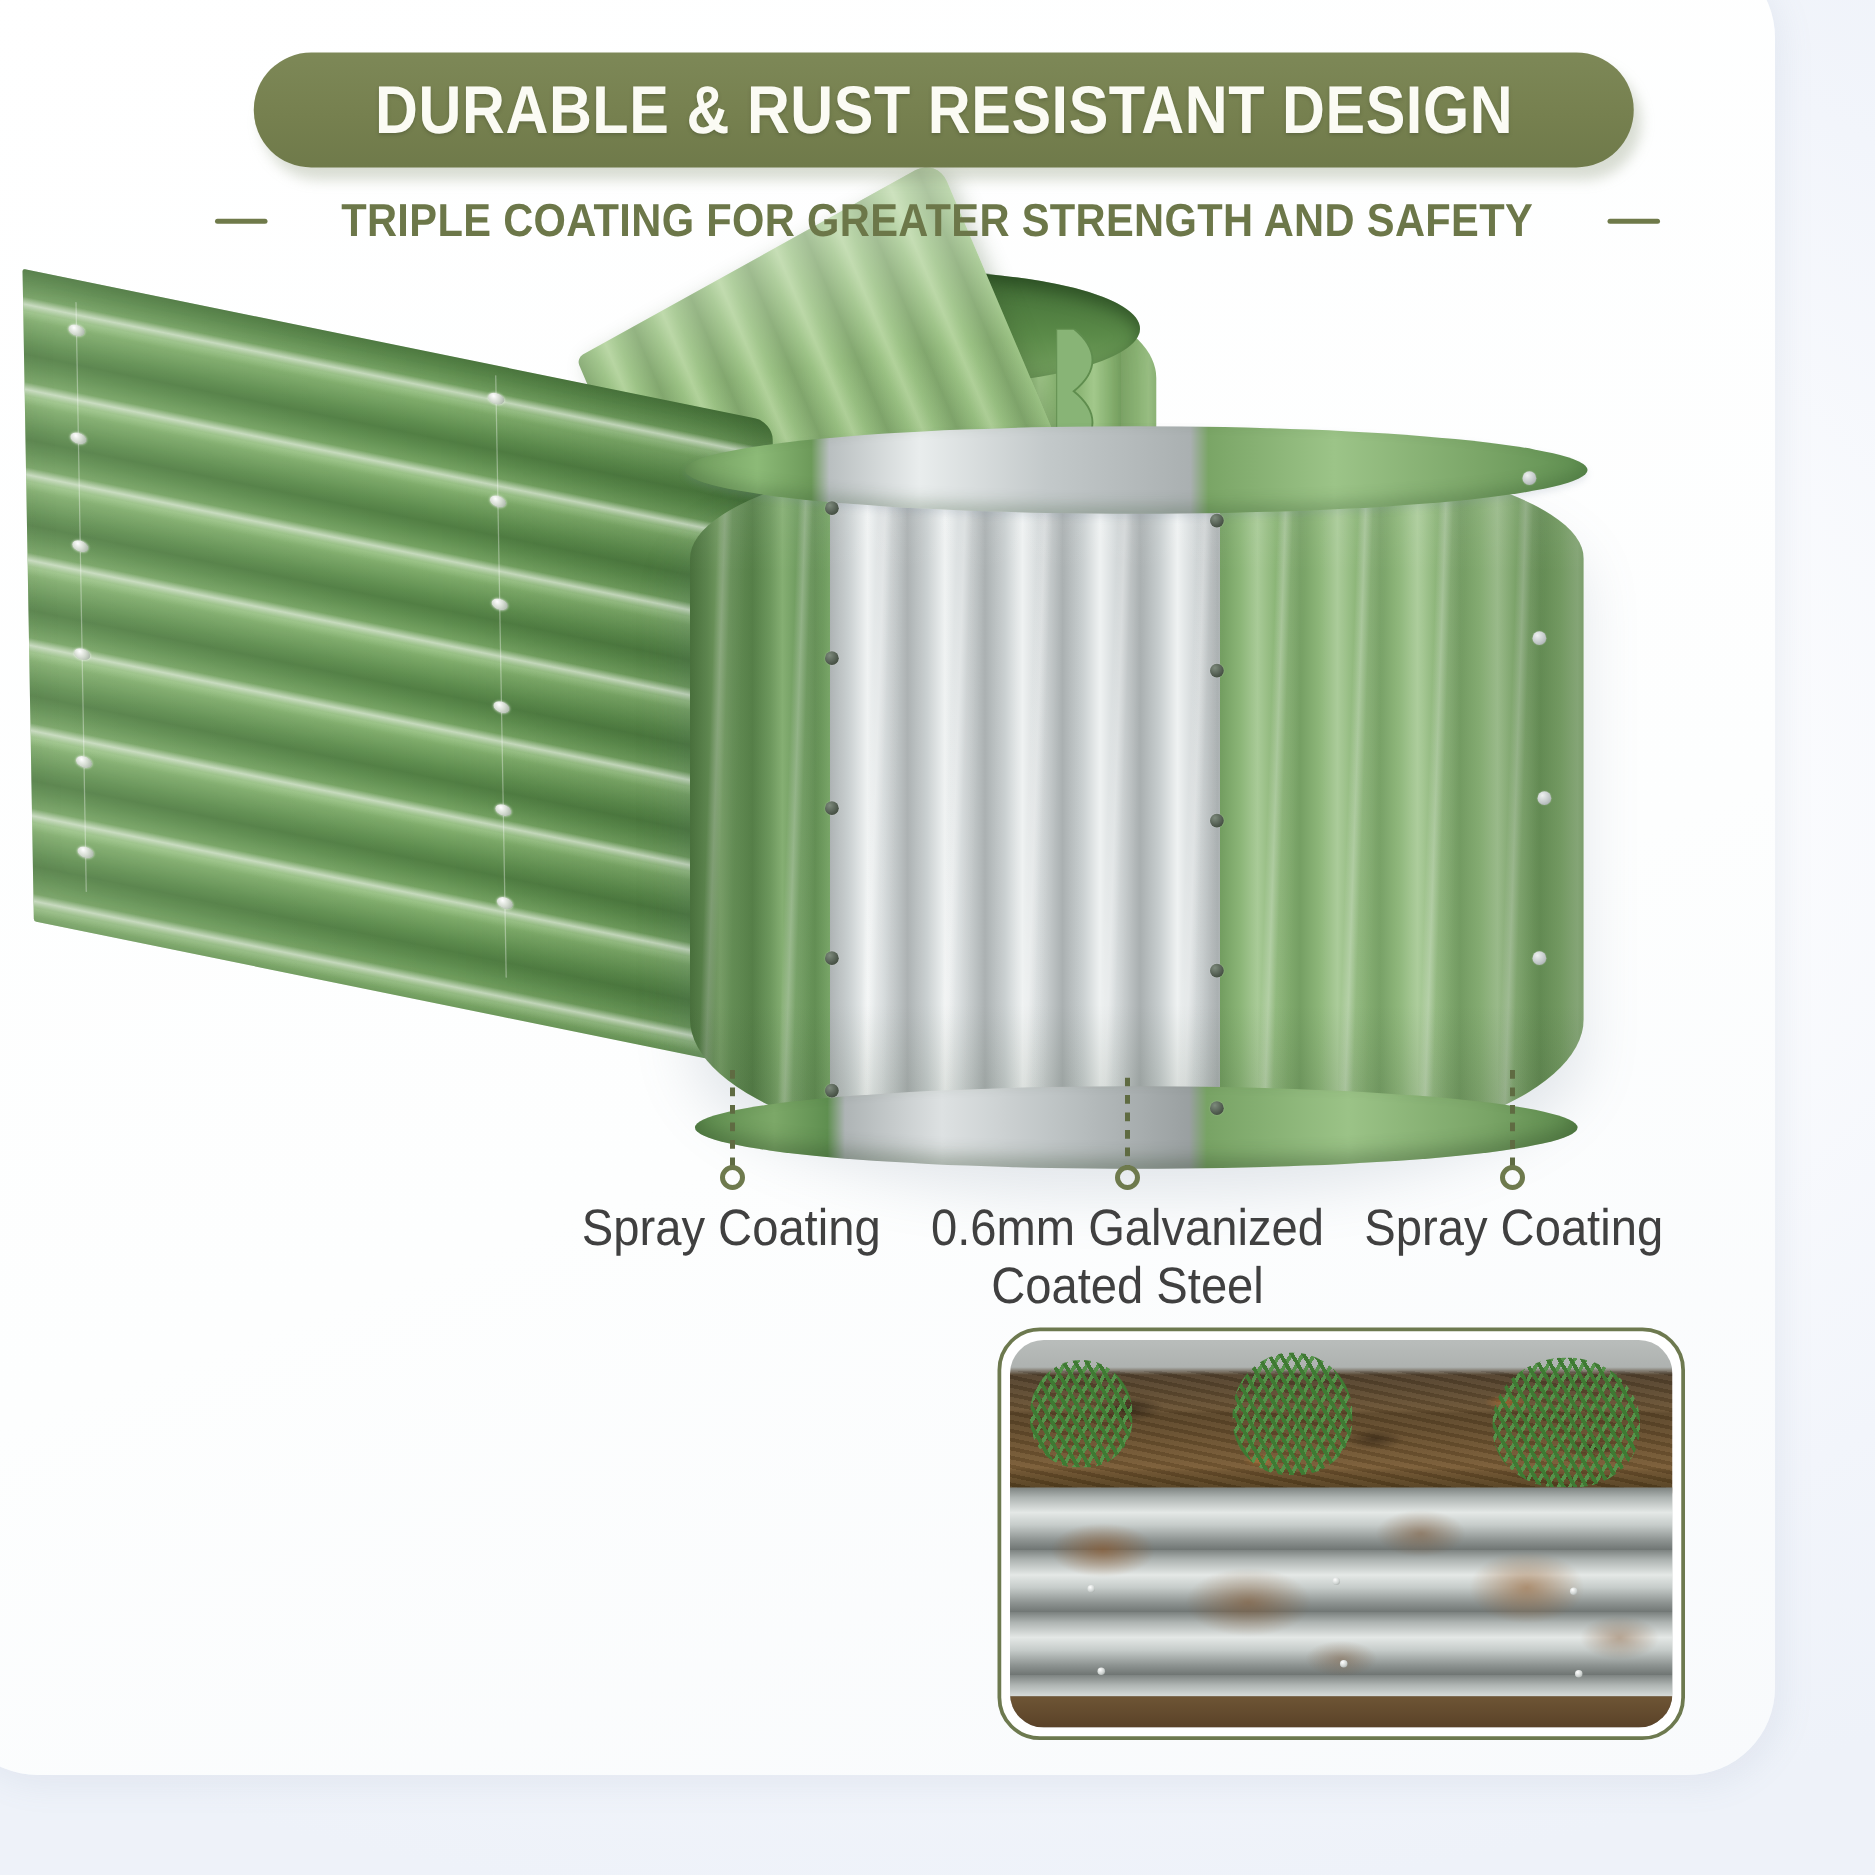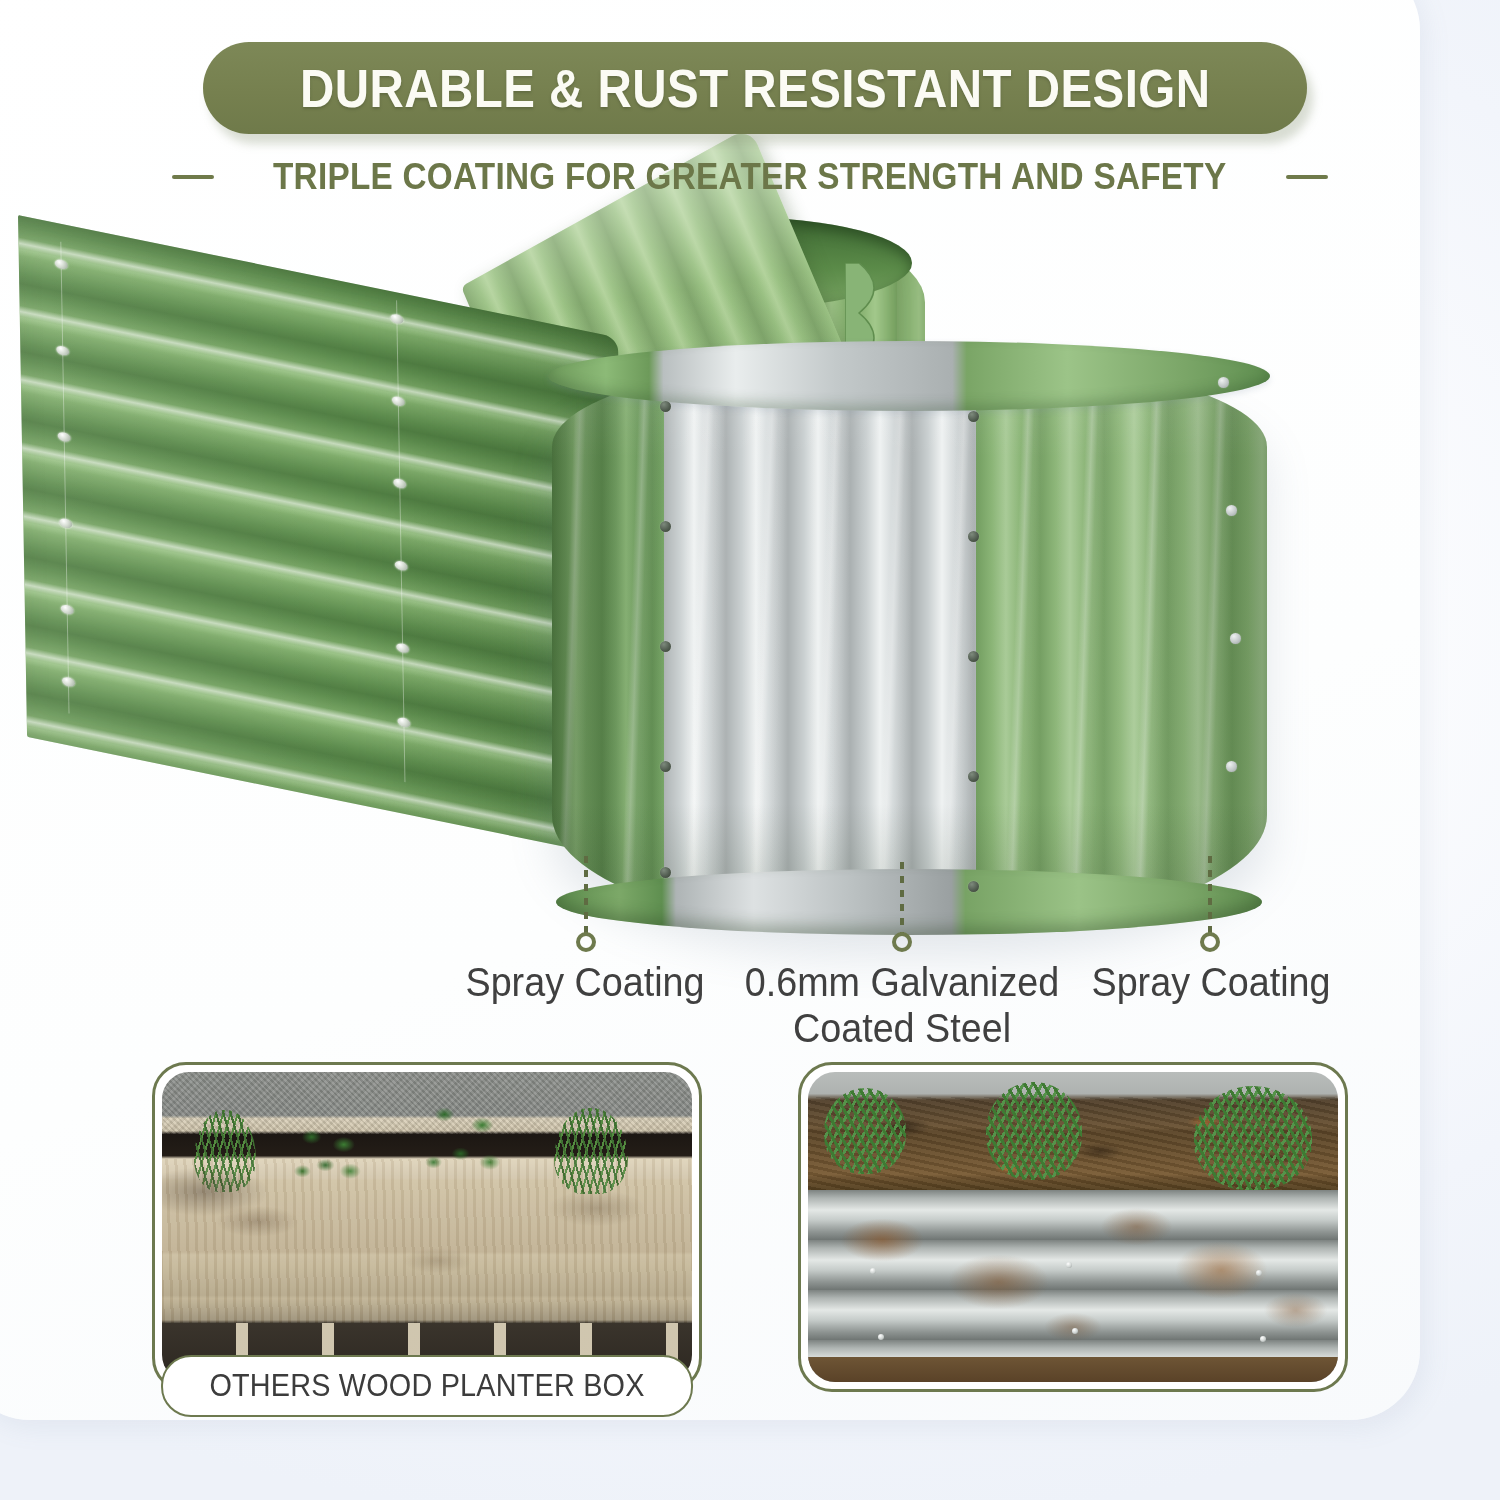--- a/index.html
+++ b/index.html
@@ -659,35 +659,20 @@
     <div class="callout-label" style="left:716px; top:960px; width:372px;">0.6mm Galvanized
 Coated Steel</div>
 
     <div class="leader" style="left:1208px; top:856px; height:78px;"></div>
     <div class="leader-dot" style="left:1200px; top:932px;"></div>
     <div class="callout-label" style="left:1046px; top:960px; width:330px;">Spray Coating</div>
   </div>
 
   <div class="cards">
 
-    <div class="card left">
-      <div class="card-photo">
-        <div class="photo-wood"></div>
-        <div class="wood-wall-tex"></div>
-        <div class="herb rosemary" style="left:32px;  top:38px;  width:62px;  height:82px;"></div>
-        <div class="herb basil" style="left:122px; top:46px;  width:92px;  height:76px;"></div>
-        <div class="herb basil" style="left:250px; top:16px;  width:108px; height:106px;"></div>
-        <div class="herb rosemary" style="left:392px; top:36px;  width:74px;  height:86px;"></div>
-        <div class="wood-grain"></div>
-        <div class="wood-slats"></div>
-      </div>
-      <div class="card-pill">
-        <span class="card-pill-text">OTHERS WOOD PLANTER BOX</span>
-      </div>
-    </div>
 
     <div class="card right">
       <div class="card-photo">
         <div class="photo-metal"></div>
         <div class="metal-soil"></div>
         <div class="tomato" style="left:16px;  top:16px; width:82px;  height:86px;"></div>
         <div class="tomato" style="left:178px; top:10px; width:96px;  height:98px;"></div>
         <div class="tomato" style="left:386px; top:14px; width:118px; height:104px;"></div>
         <div class="metal-ribs"></div>
         <div class="metal-rust"></div>

